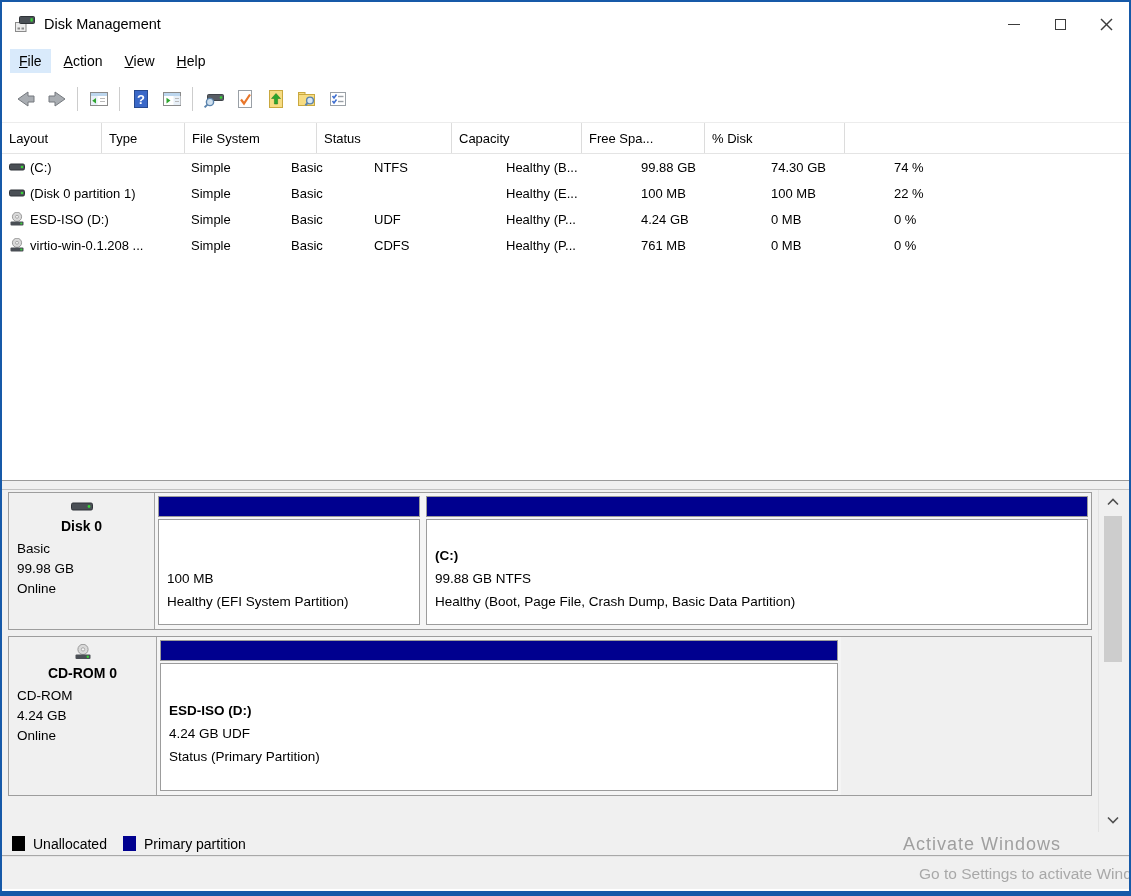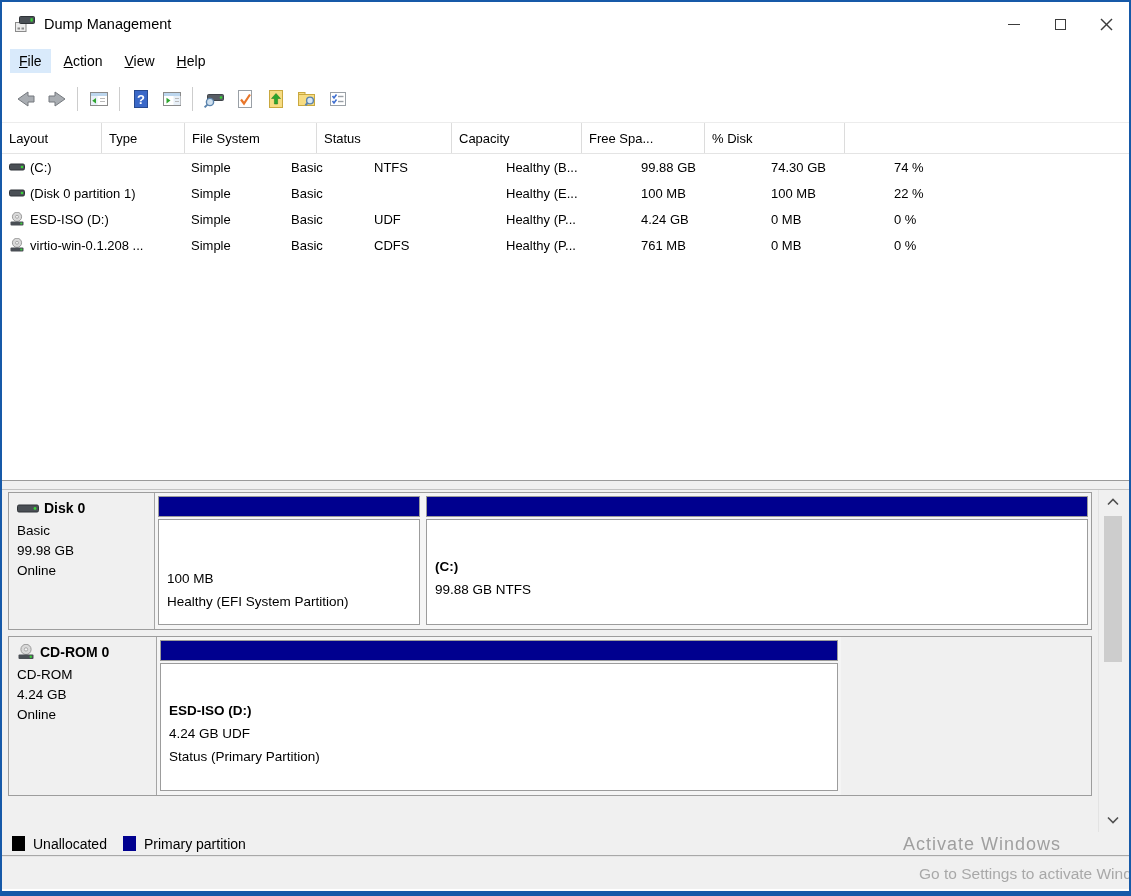--- a/index.html
+++ b/index.html
@@ -47,21 +47,21 @@
 
   
   .splitter { height:10px; background:#f0f0f0; border-top:1px solid #9a9a9a; border-bottom:1px solid #c2c2c2; }
 
   
   .gview { position:relative; height:342px; background:#f0f0f0; }
   .disk-row { position:absolute; left:6px; width:1084px; border:1px solid #9d9d9d; background:#f0f0f0; display:flex; }
   .disk-row.row0 { top:2px; height:138px; }
   .disk-row.row1 { top:146px; height:160px; }
   .disk-label { width:148px; background:#f0f0f0; border-right:1px solid #a5a5a5; padding:7px 8px 0 8px; }
-  .disk-name { display:flex; align-items:center; gap:5px; font-weight:bold; font-size:14px; margin-bottom:5px; }
+  .disk-name { display:flex; align-items:center; gap:5px; font-weight:bold; font-size:14px; margin-bottom:5px;flex-direction:column; }
   .disk-line { font-size:13.5px; line-height:20px; }
   .partitions { flex:1; display:flex; background:#f0f0f0; }
   .partition-region { padding:3px 3px 4px 3px; background:#f5f5f5; display:flex; flex-direction:column; }
   .part-header { height:21px; background:#00008f; border:1px solid #9c9c9c; }
   .part-body { flex:1; margin-top:2px; border:1px solid #9c9c9c; background:#fff;
                display:flex; flex-direction:column; justify-content:center; padding:12px 8px 0 8px; }
   .part-name { font-weight:bold; font-size:13.5px; line-height:23px; min-height:23px; white-space:nowrap; }
   .part-line { font-size:13.5px; line-height:23px; white-space:nowrap; }
 
   
@@ -91,21 +91,21 @@
   <div class="titlebar">
     <span class="title-icon">
       <svg width="22" height="20" viewBox="0 0 22 20">
         <rect x="1.5" y="8.5" width="10.5" height="9" fill="#ececec" stroke="#8a8a8a"></rect>
         <rect x="3.5" y="13.5" width="2.5" height="2" fill="#8a8a8a"></rect>
         <rect x="7.5" y="13.5" width="2.5" height="2" fill="#8a8a8a"></rect>
         <rect x="5.5" y="2.5" width="15" height="7" rx="1" fill="#4a4f55" stroke="#2f3338"></rect>
         <rect x="16.5" y="4.2" width="2.2" height="3.4" fill="#39d339"></rect>
       </svg>
     </span>
-    <span class="title-text">Dump Management</span>
+    <span class="title-text">Disk Management</span>
     <div class="win-controls">
       <div class="win-btn">
           <span class="minbar"></span>
         </div>
       <div class="win-btn">
           <span class="maxbox"></span>
         </div>
       <div class="win-btn">
         <svg width="13" height="13" viewBox="0 0 13 13">
           <line x1="1" y1="1" x2="12" y2="12" stroke="#3c3c3c" stroke-width="1.4"></line>
@@ -310,20 +310,21 @@
             <div class="part-name"></div>
             <div class="part-line">100 MB</div>
             <div class="part-line">Healthy (EFI System Partition)</div>
           </div>
         </div>
         <div class="partition-region" style="width:668px;">
           <div class="part-header"></div>
           <div class="part-body">
             <div class="part-name">(C:)</div>
             <div class="part-line">99.88 GB NTFS</div>
+            <div class="part-line">Healthy (Boot, Page File, Crash Dump, Basic Data Partition)</div>
           </div>
         </div>
       </div>
     </div>
 
     <div class="disk-row row1">
       <div class="disk-label">
         <div class="disk-name">
           <svg width="18" height="16" viewBox="0 0 18 16">
             <circle cx="9" cy="5.4" r="5.1" fill="#d9d9d9" stroke="#9a9a9a"></circle>

